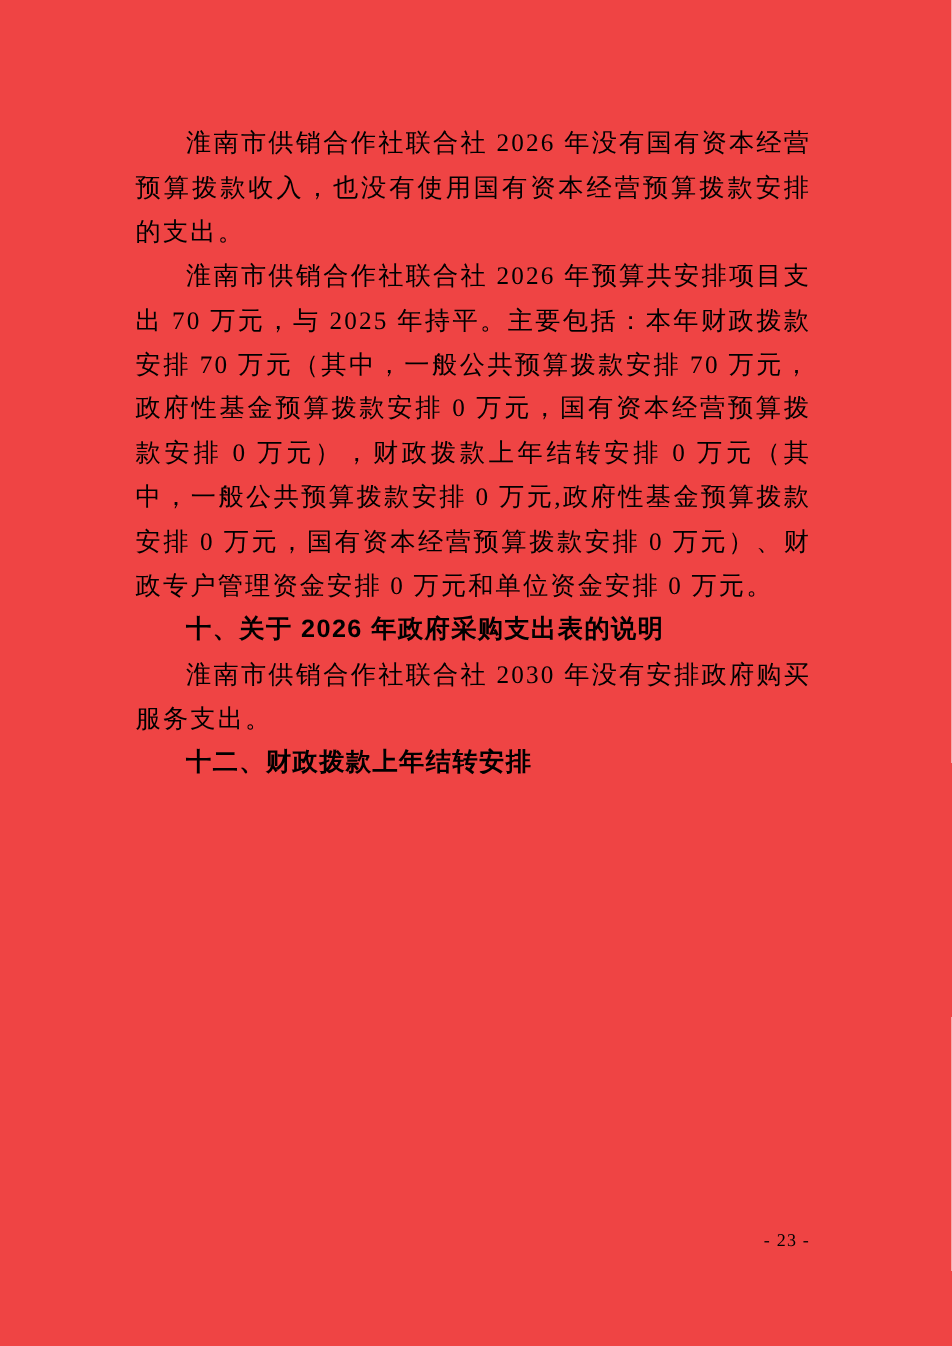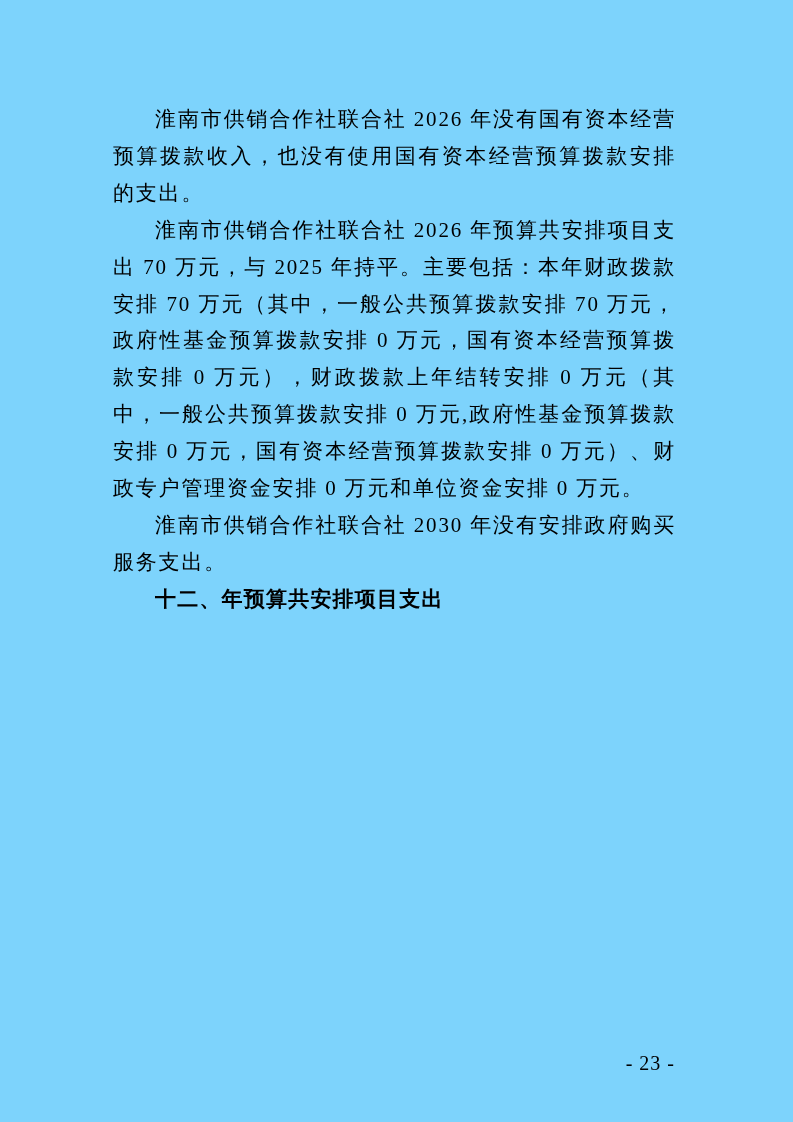--- a/index.html
+++ b/index.html
@@ -4,21 +4,21 @@
 <style>
   html, body {
     margin: 0;
     padding: 0;
     background: #ffffff;
   }
   .page {
     position: relative;
     width: 793px;
     height: 1122px;
-    background: #7dd3fc;
+    background: #ef4444;
     overflow: hidden;
     color: #000000;
     text-decoration: underline;
   }
   .content {
     position: absolute;
     left: 113px;
     top: 101px;
     width: 563px;
   }
@@ -37,32 +37,33 @@
     font-family: "Liberation Sans", "DejaVu Sans", sans-serif;
     font-weight: bold;
     font-size: 21px;
     line-height: 36.9px;
     letter-spacing: 1.2px;
     text-indent: 2em;
     color: #000000;
   }
   .page-number {
     position: absolute;
-    top: 1052px;
+    top: 1026px;
     right: 118px;
     font-family: "Liberation Serif", "DejaVu Serif", serif;
-    font-size: 20px;
+    font-size: 15px;
     letter-spacing: 1px;
     color: #000000;
   }
 </style>
 </head>
 <body>
 
 <div class="page">
   <div class="content" id="content">
       <p class="body">淮南市供销合作社联合社 2026 年没有国有资本经营预算拨款收入，也没有使用国有资本经营预算拨款安排的支出。</p>
       <p class="body">淮南市供销合作社联合社 2026 年预算共安排项目支出 70 万元，与 2025 年持平。主要包括：本年财政拨款安排 70 万元（其中，一般公共预算拨款安排 70 万元，政府性基金预算拨款安排 0 万元，国有资本经营预算拨款安排 0 万元），财政拨款上年结转安排 0 万元（其中，一般公共预算拨款安排 0 万元,政府性基金预算拨款安排 0 万元，国有资本经营预算拨款安排 0 万元）、财政专户管理资金安排 0 万元和单位资金安排 0 万元。</p>
+      <p class="heading">十、关于 2026 年政府采购支出表的说明</p>
       <p class="body">淮南市供销合作社联合社 2030 年没有安排政府购买服务支出。</p>
-      <p class="heading">十二、年预算共安排项目支出</p>
+      <p class="heading">十二、财政拨款上年结转安排</p>
     </div>
   <div class="page-number">- 23 -</div>
 </div>
 
 </body></html>

